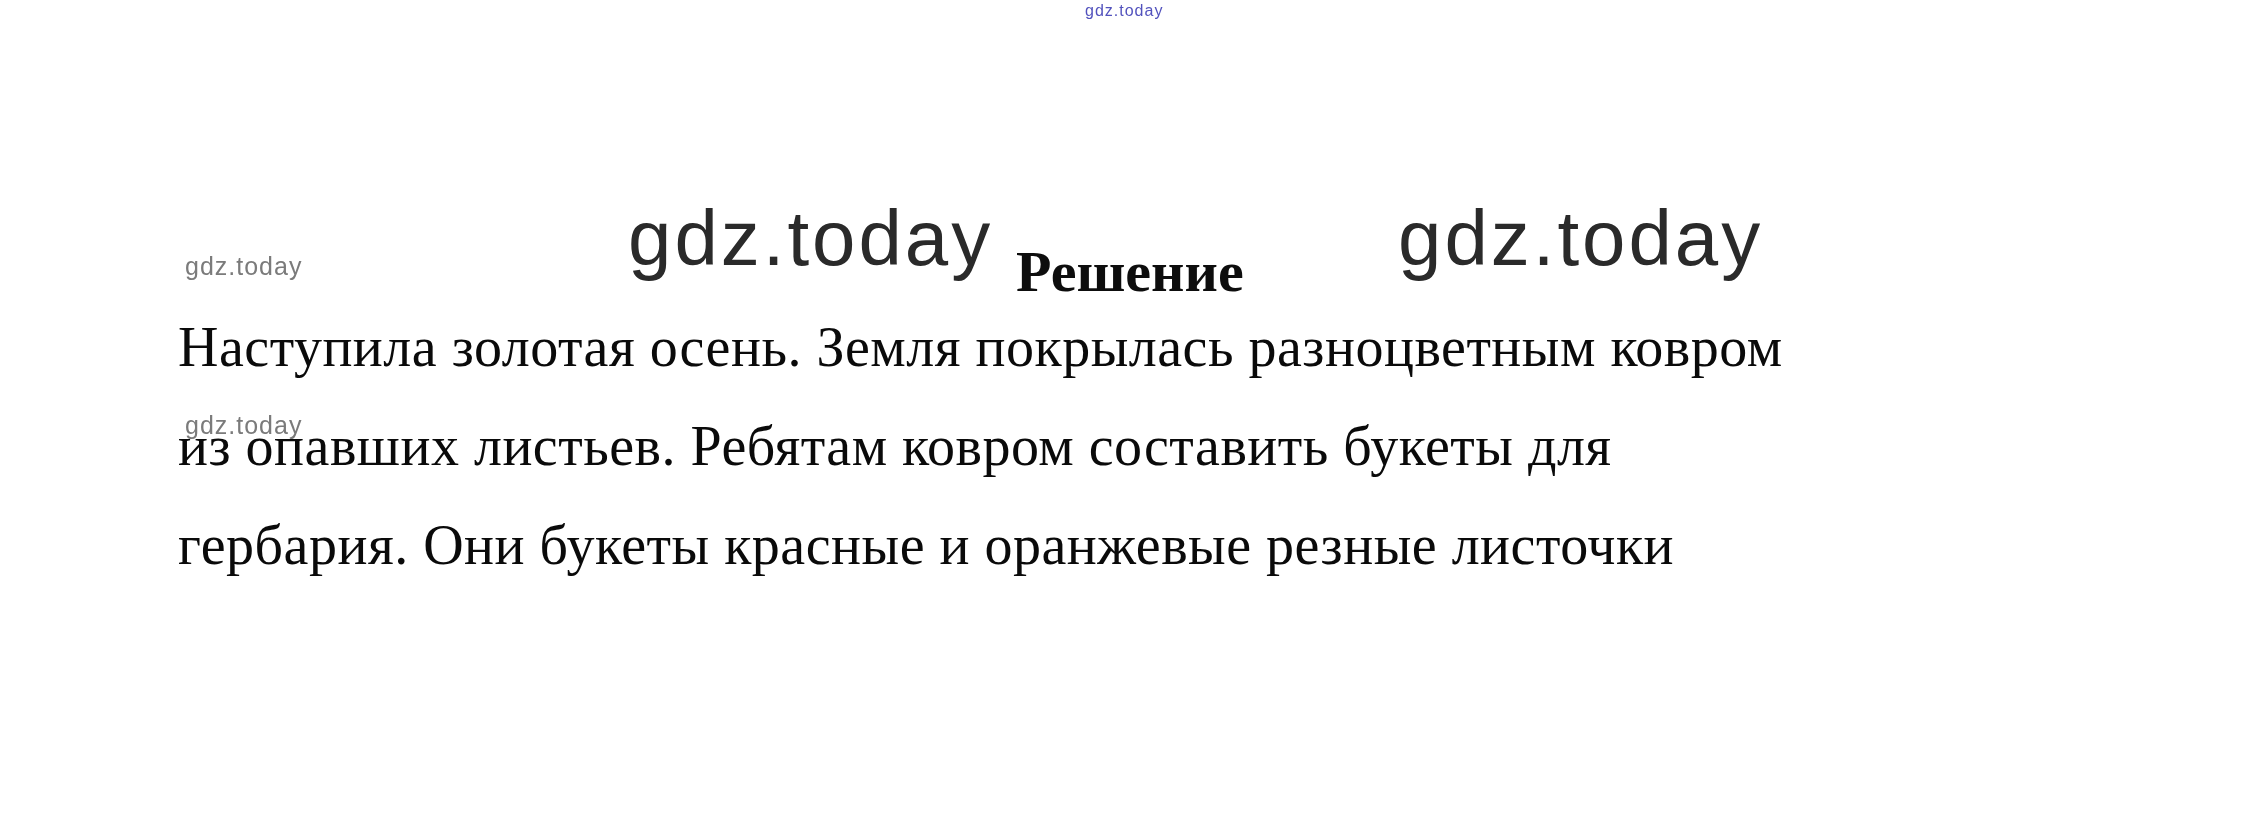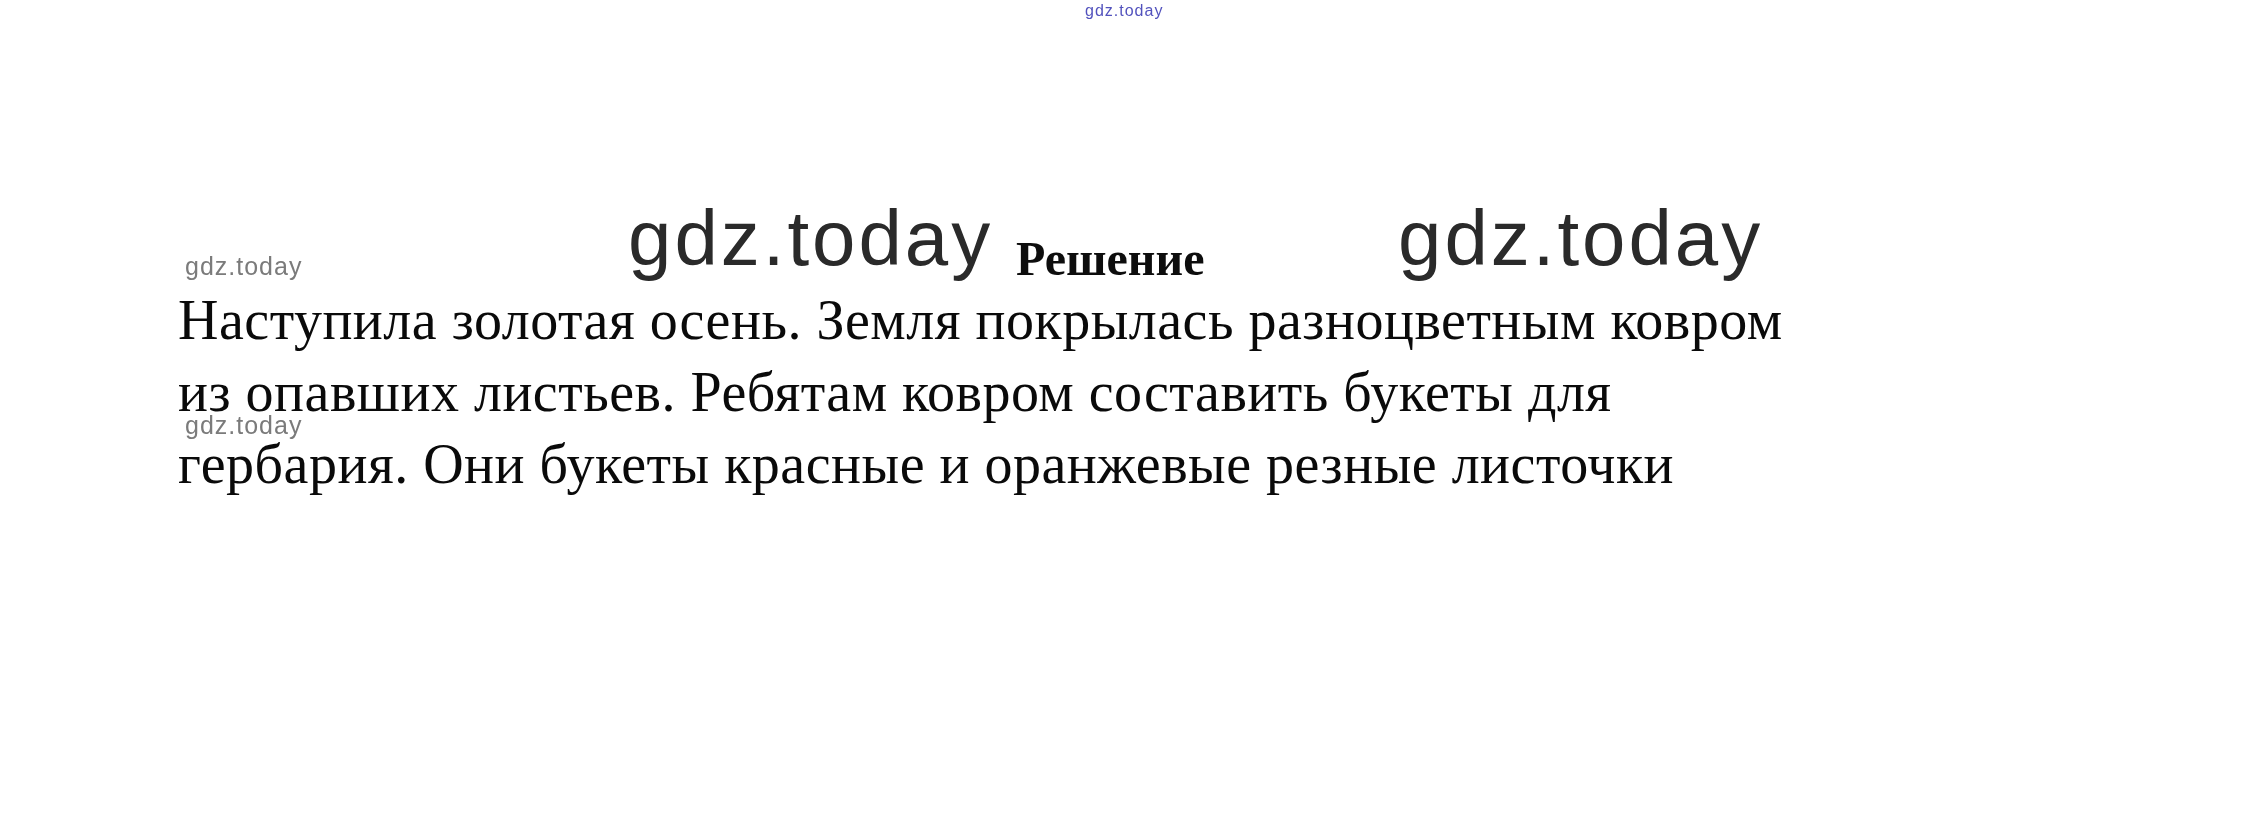--- a/index.html
+++ b/index.html
@@ -38,21 +38,21 @@
     white-space: nowrap;
   }
   .wm-large.left  { left: 628px; }
   .wm-large.right { left: 1398px; }
   
   .title {
     position: absolute;
     left: 1016px;
     top: 199px;
     font-family: "Liberation Serif", serif;
-    font-size: 48px;
+    font-size: 58px;
     font-weight: 600;
     color: #0d0d0d;
     white-space: nowrap;
   }
   
   .wm-small {
     position: absolute;
     left: 185px;
     font-family: "Liberation Sans", sans-serif;
     font-size: 25px;
@@ -70,20 +70,21 @@
     top: 284px;
     z-index: 2;
     color: #0a0a0a;
   }
   .solution .line {
     font-family: "Liberation Serif", serif;
     font-size: 56px;
     line-height: 72px;
     letter-spacing: 0.5px;
     white-space: nowrap;
+    margin-top: 27px;
   }
 </style>
 </head>
 <body>
 
 <div class="page">
 
   <a class="top-link">gdz.today</a>
 
   <span class="wm-large left">gdz.today</span>

